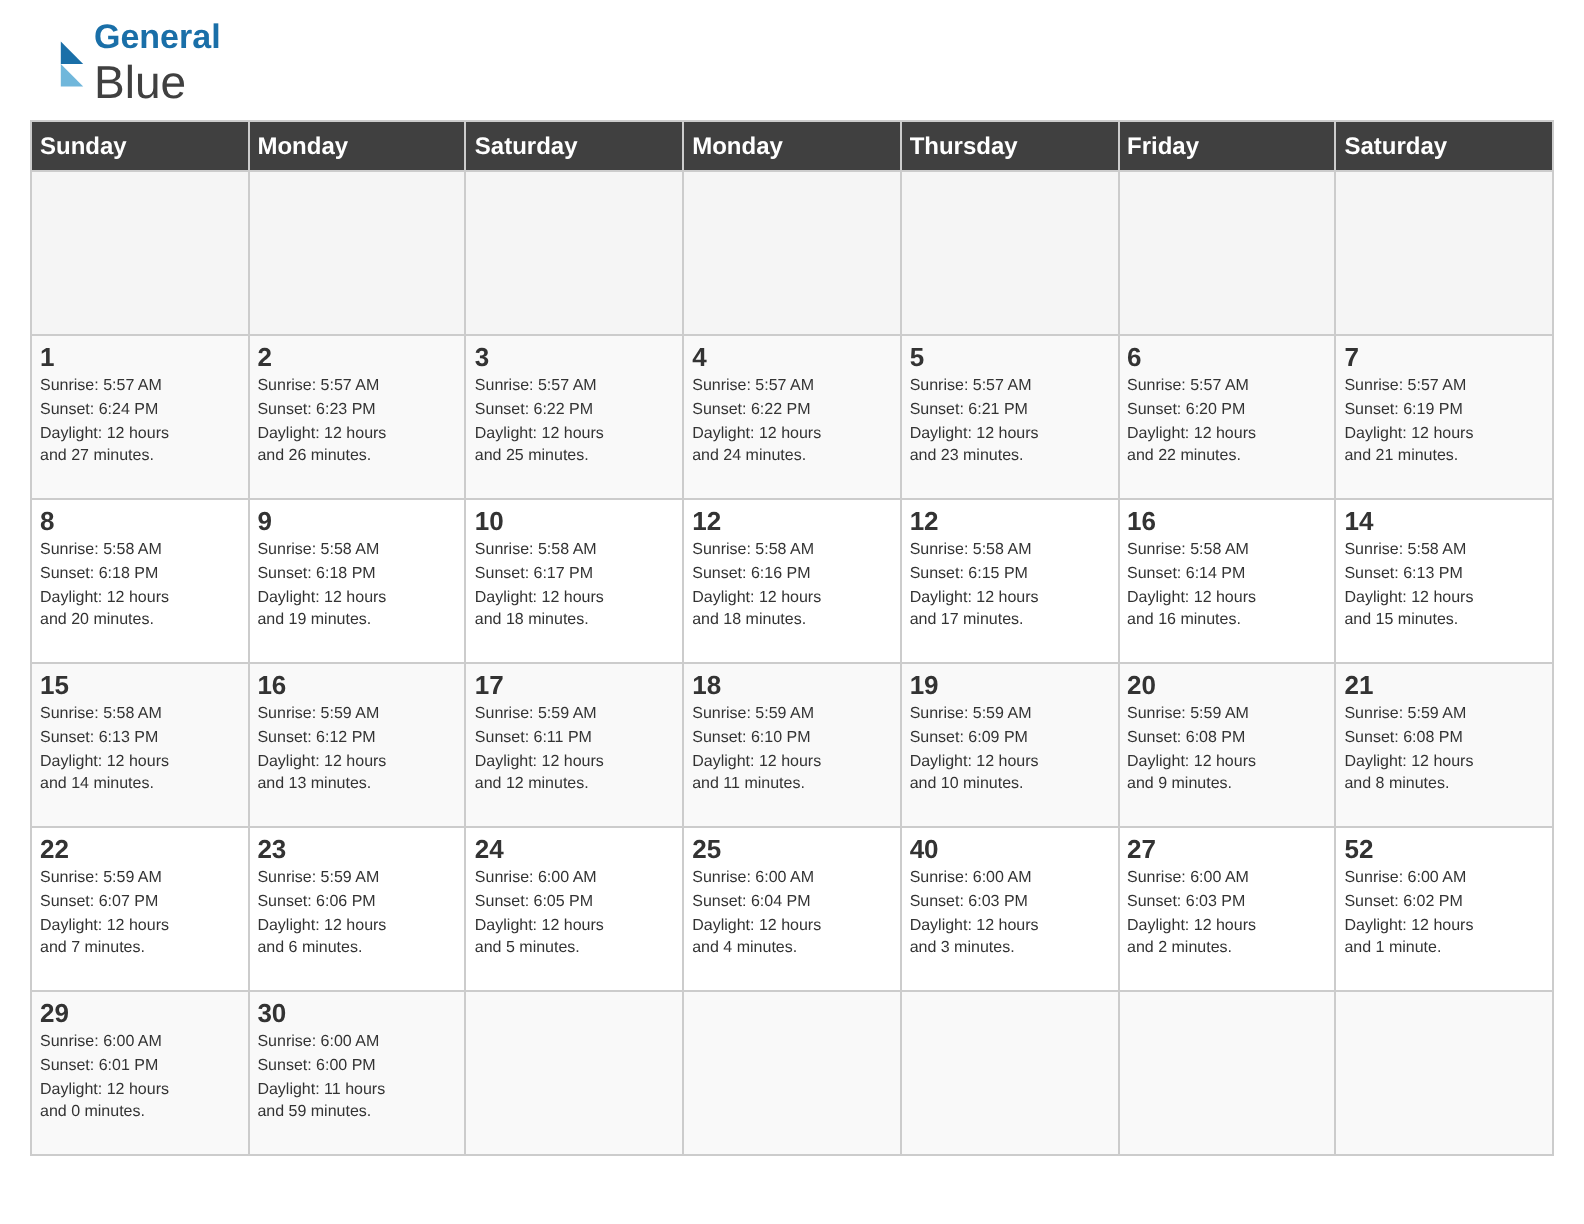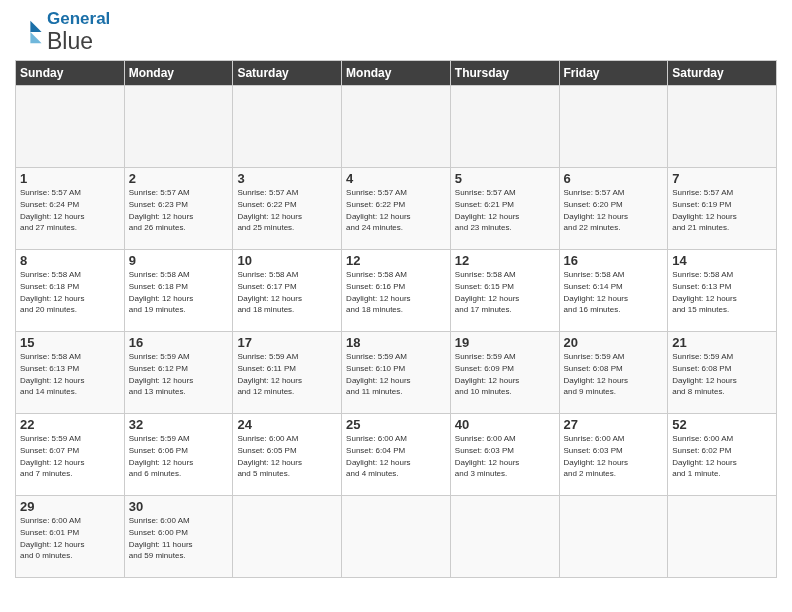--- a/index.html
+++ b/index.html
@@ -221,21 +221,21 @@
           <span class="cell-text">Sunrise: 5:59 AM<br>Sunset: 6:08 PM<br>Daylight: 12 hours<br>and 8 minutes.</span>
         </td>
       </tr>
 
       <tr class="week-row">
         <td>
           <span class="day-num">22</span>
           <span class="cell-text">Sunrise: 5:59 AM<br>Sunset: 6:07 PM<br>Daylight: 12 hours<br>and 7 minutes.</span>
         </td>
         <td>
-          <span class="day-num">32</span>
+          <span class="day-num">23</span>
           <span class="cell-text">Sunrise: 5:59 AM<br>Sunset: 6:06 PM<br>Daylight: 12 hours<br>and 6 minutes.</span>
         </td>
         <td>
           <span class="day-num">24</span>
           <span class="cell-text">Sunrise: 6:00 AM<br>Sunset: 6:05 PM<br>Daylight: 12 hours<br>and 5 minutes.</span>
         </td>
         <td>
           <span class="day-num">25</span>
           <span class="cell-text">Sunrise: 6:00 AM<br>Sunset: 6:04 PM<br>Daylight: 12 hours<br>and 4 minutes.</span>
         </td>

